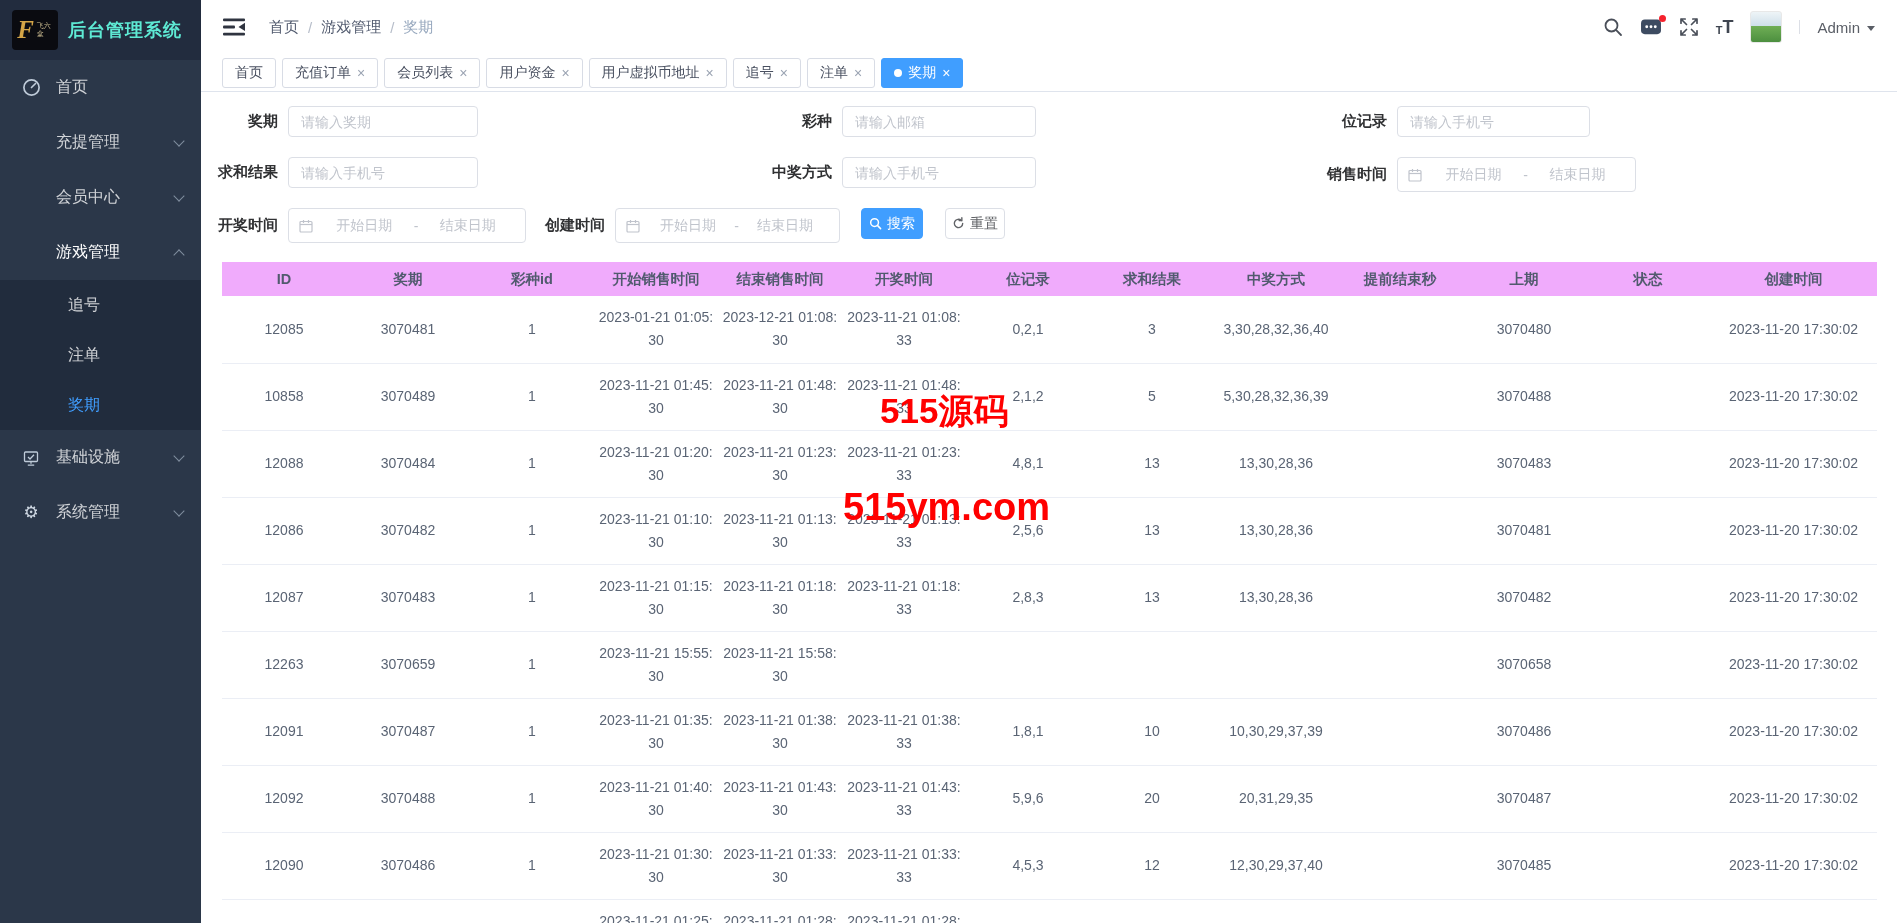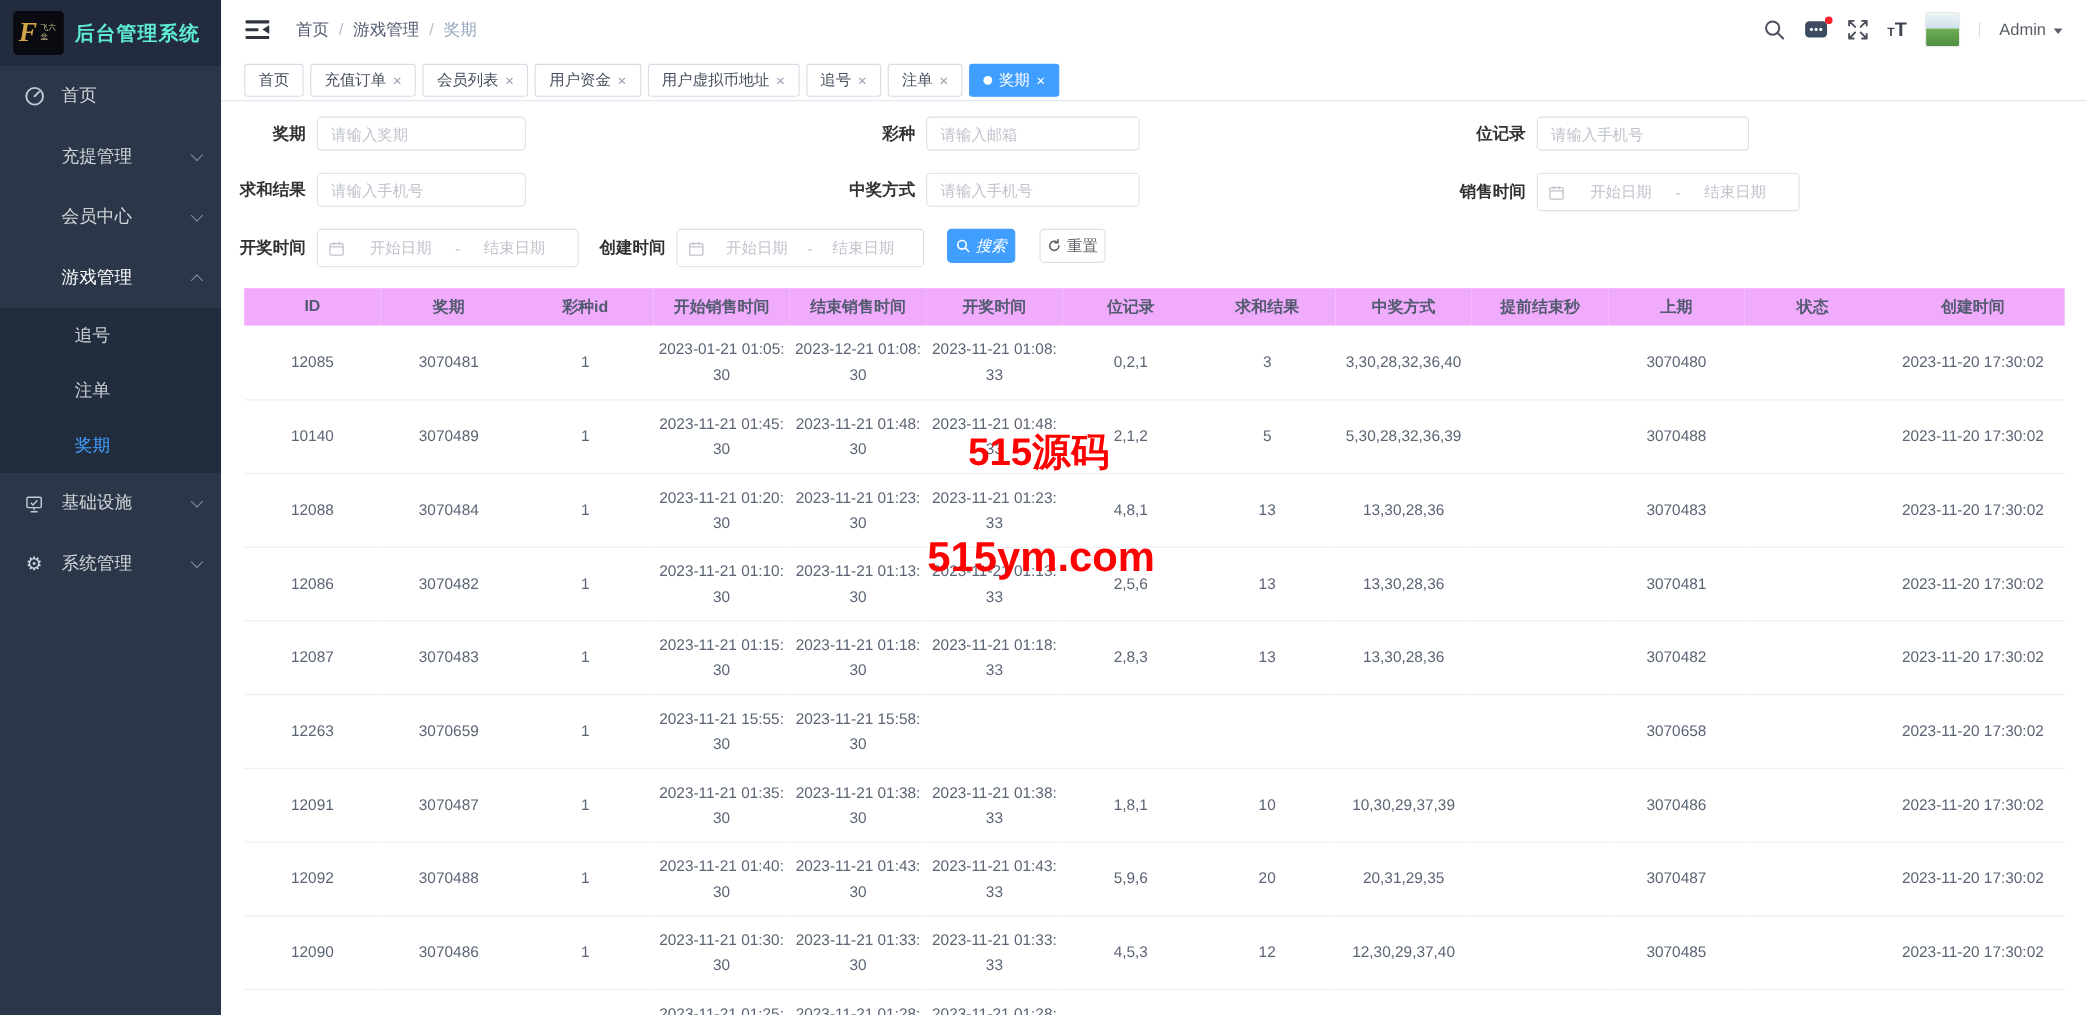--- a/index.html
+++ b/index.html
@@ -62,21 +62,21 @@
   .dph { flex:1; text-align:center; font-size:14px; color:#c0c4cc; white-space:nowrap; }
   .dsep { color:#c0c4cc; font-size:14px; padding:0 2px; }
   .dcal { margin-right:4px; display:flex; }
   .f11{left:0;top:14px} .f12{left:554px;top:14px} .f13{left:1109px;top:14px}
   .f21{left:0;top:65px} .f22{left:554px;top:65px} .f23{left:1109px;top:65px}
   .f31{left:0;top:116px} .f32{left:327px;top:116px}
   .w190{width:190px} .w194{width:194px} .w193{width:193px}
   .d238{width:238px} .d239{width:239px} .d225{width:225px}
   .btn { position:absolute; height:31px; display:inline-flex; align-items:center; justify-content:center; gap:5px;
          border-radius:4px; font-size:14px; cursor:pointer; }
-  .btn-search { left:660px; top:116px; width:62px; background:#409eff; border:1px solid #409eff; color:#fff;font-style:italic; }
+  .btn-search { left:660px; top:116px; width:62px; background:#409eff; border:1px solid #409eff; color:#fff; }
   .btn-reset  { left:744px; top:116px; width:60px; background:#fff; border:1px solid #dcdfe6; color:#606266; }
 
   
   .data-table { position:absolute; left:21px; top:170px; width:1655px; border-collapse:collapse; table-layout:fixed; z-index:1; }
   .data-table col { width:124px; } .data-table col.last { width:167px; }
   .data-table th { height:34px; background:#f0abfc; font-size:14.5px; font-weight:bold; color:#515a6e; text-align:center; }
   .data-table td { height:67px; text-align:center; font-size:14px; color:#5a6474; border-bottom:1px solid #ebeef5;
     word-break:break-all; line-height:23px; padding:0 2px; }
 
   
@@ -382,21 +382,21 @@
               <td>2023-11-21 01:08:33</td>
               <td>0,2,1</td>
               <td>3</td>
               <td>3,30,28,32,36,40</td>
               <td></td>
               <td>3070480</td>
               <td></td>
               <td>2023-11-20 17:30:02</td>
             </tr>
             <tr>
-              <td>10140</td>
+              <td>10858</td>
               <td>3070489</td>
               <td>1</td>
               <td>2023-11-21 01:45:30</td>
               <td>2023-11-21 01:48:30</td>
               <td>2023-11-21 01:48:33</td>
               <td>2,1,2</td>
               <td>5</td>
               <td>5,30,28,32,36,39</td>
               <td></td>
               <td>3070488</td>

